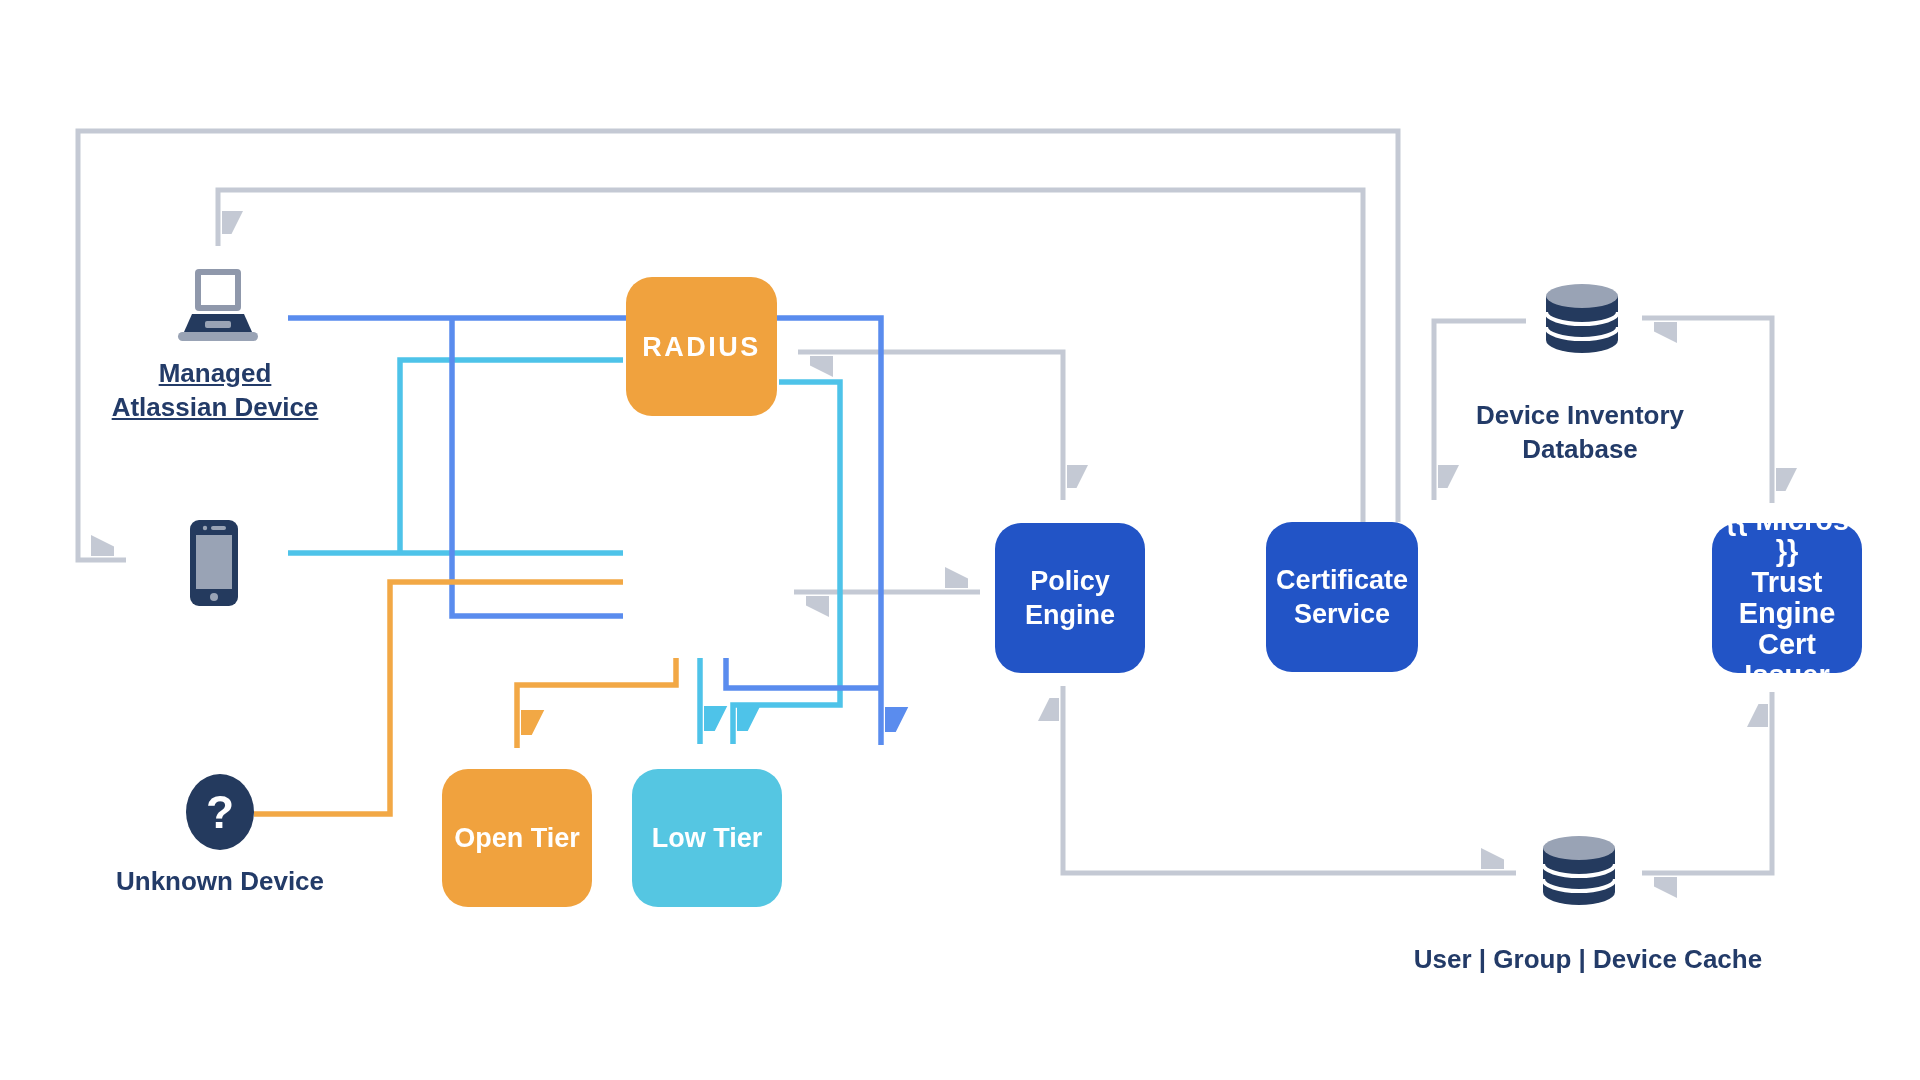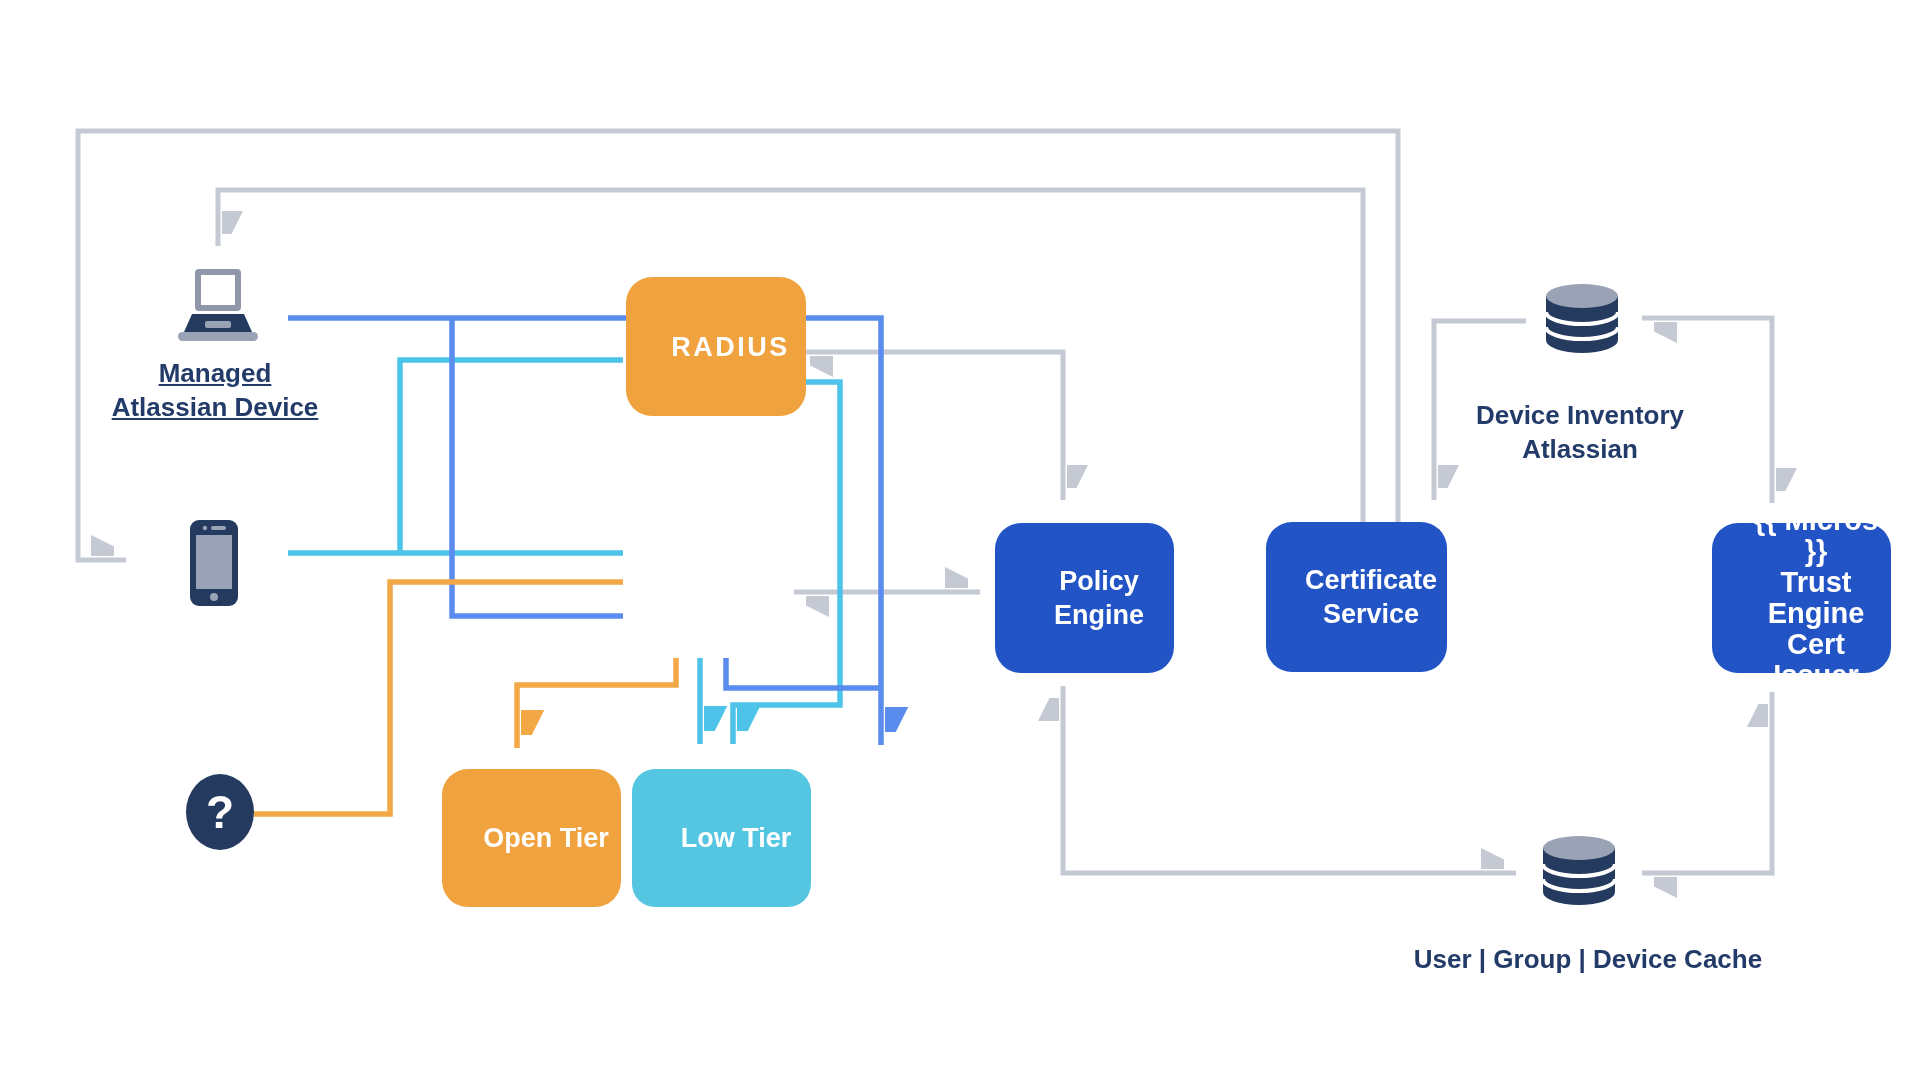--- a/index.html
+++ b/index.html
@@ -1,20 +1,20 @@
 <!DOCTYPE html>
 <html><head>
 <meta charset="utf-8">
 <style>
   html,body{margin:0;padding:0;background:#fff;}
   #stage{position:relative;width:1920px;height:1080px;background:#ffffff;overflow:hidden;
          font-family:"Liberation Sans",sans-serif;}
   svg#wires{position:absolute;left:0;top:0;z-index:1;}
   .node{position:absolute;z-index:3;border-radius:26px;display:flex;flex-direction:column;
-        align-items:center;justify-content:center;color:#fff;font-weight:700;text-align:center;padding-left:29px;}
+        align-items:center;justify-content:center;color:#fff;font-weight:700;text-align:center;}
   .node .ln{display:block;line-height:34px;font-size:27px;}
   .node.small .ln{font-size:29px;line-height:31px;}
   .orange{background:#F0A23E;}
   .cyanbox{background:#55C6E2;}
   .ltblue{background:#6296F1;}
   .royal{background:#2254C6;}
   .radius-label{letter-spacing:2.5px;font-size:27px;}
   .devlabel{position:absolute;z-index:3;color:#233B68;font-weight:700;font-size:26px;
             line-height:34px;text-align:center;}
   .icon{position:absolute;z-index:3;}
@@ -75,21 +75,21 @@
 
   <div class="node orange" style="left:626px;top:277px;width:151px;height:139px;">
     <span class="ln radius-label">RADIUS</span>
   </div>
 
 
   <div class="node orange" style="left:442px;top:769px;width:150px;height:138px;">
     <span class="ln">Open Tier</span>
   </div>
 
-  <div class="node cyanbox" style="left:632px;top:769px;width:150px;height:138px;border-radius:23px;">
+  <div class="node cyanbox" style="left:632px;top:769px;width:150px;height:138px;">
     <span class="ln">Low Tier</span>
   </div>
 
 
   <div class="node royal" style="left:995px;top:523px;width:150px;height:150px;">
     <span class="ln">Policy</span>
     <span class="ln">Engine</span>
   </div>
 
   <div class="node royal" style="left:1266px;top:522px;width:152px;height:150px;">
@@ -136,21 +136,22 @@
     <path d="M2 30 a36 12 0 0 0 72 0" fill="none" stroke="#ffffff" stroke-width="4"></path>
     <path d="M2 45 a36 12 0 0 0 72 0" fill="none" stroke="#ffffff" stroke-width="4"></path>
   </svg>
 
   <div class="devlabel" style="left:65px;top:356px;width:300px;text-decoration:underline;">
     <span>Managed</span><br>
     <span>Atlassian Device</span>
   </div>
 
 
+  <div class="devlabel" style="left:70px;top:864px;width:300px;">Unknown Device</div>
 
   <div class="devlabel" style="left:1430px;top:382px;width:300px;margin-top:16px;">
     <span>Device Inventory</span><br>
-    <span>Atlassian</span>
+    <span>Database</span>
   </div>
 
   <div class="devlabel" style="left:1408px;top:942px;width:360px;">User | Group | Device Cache</div>
 
 </div>
 
 </body></html>

